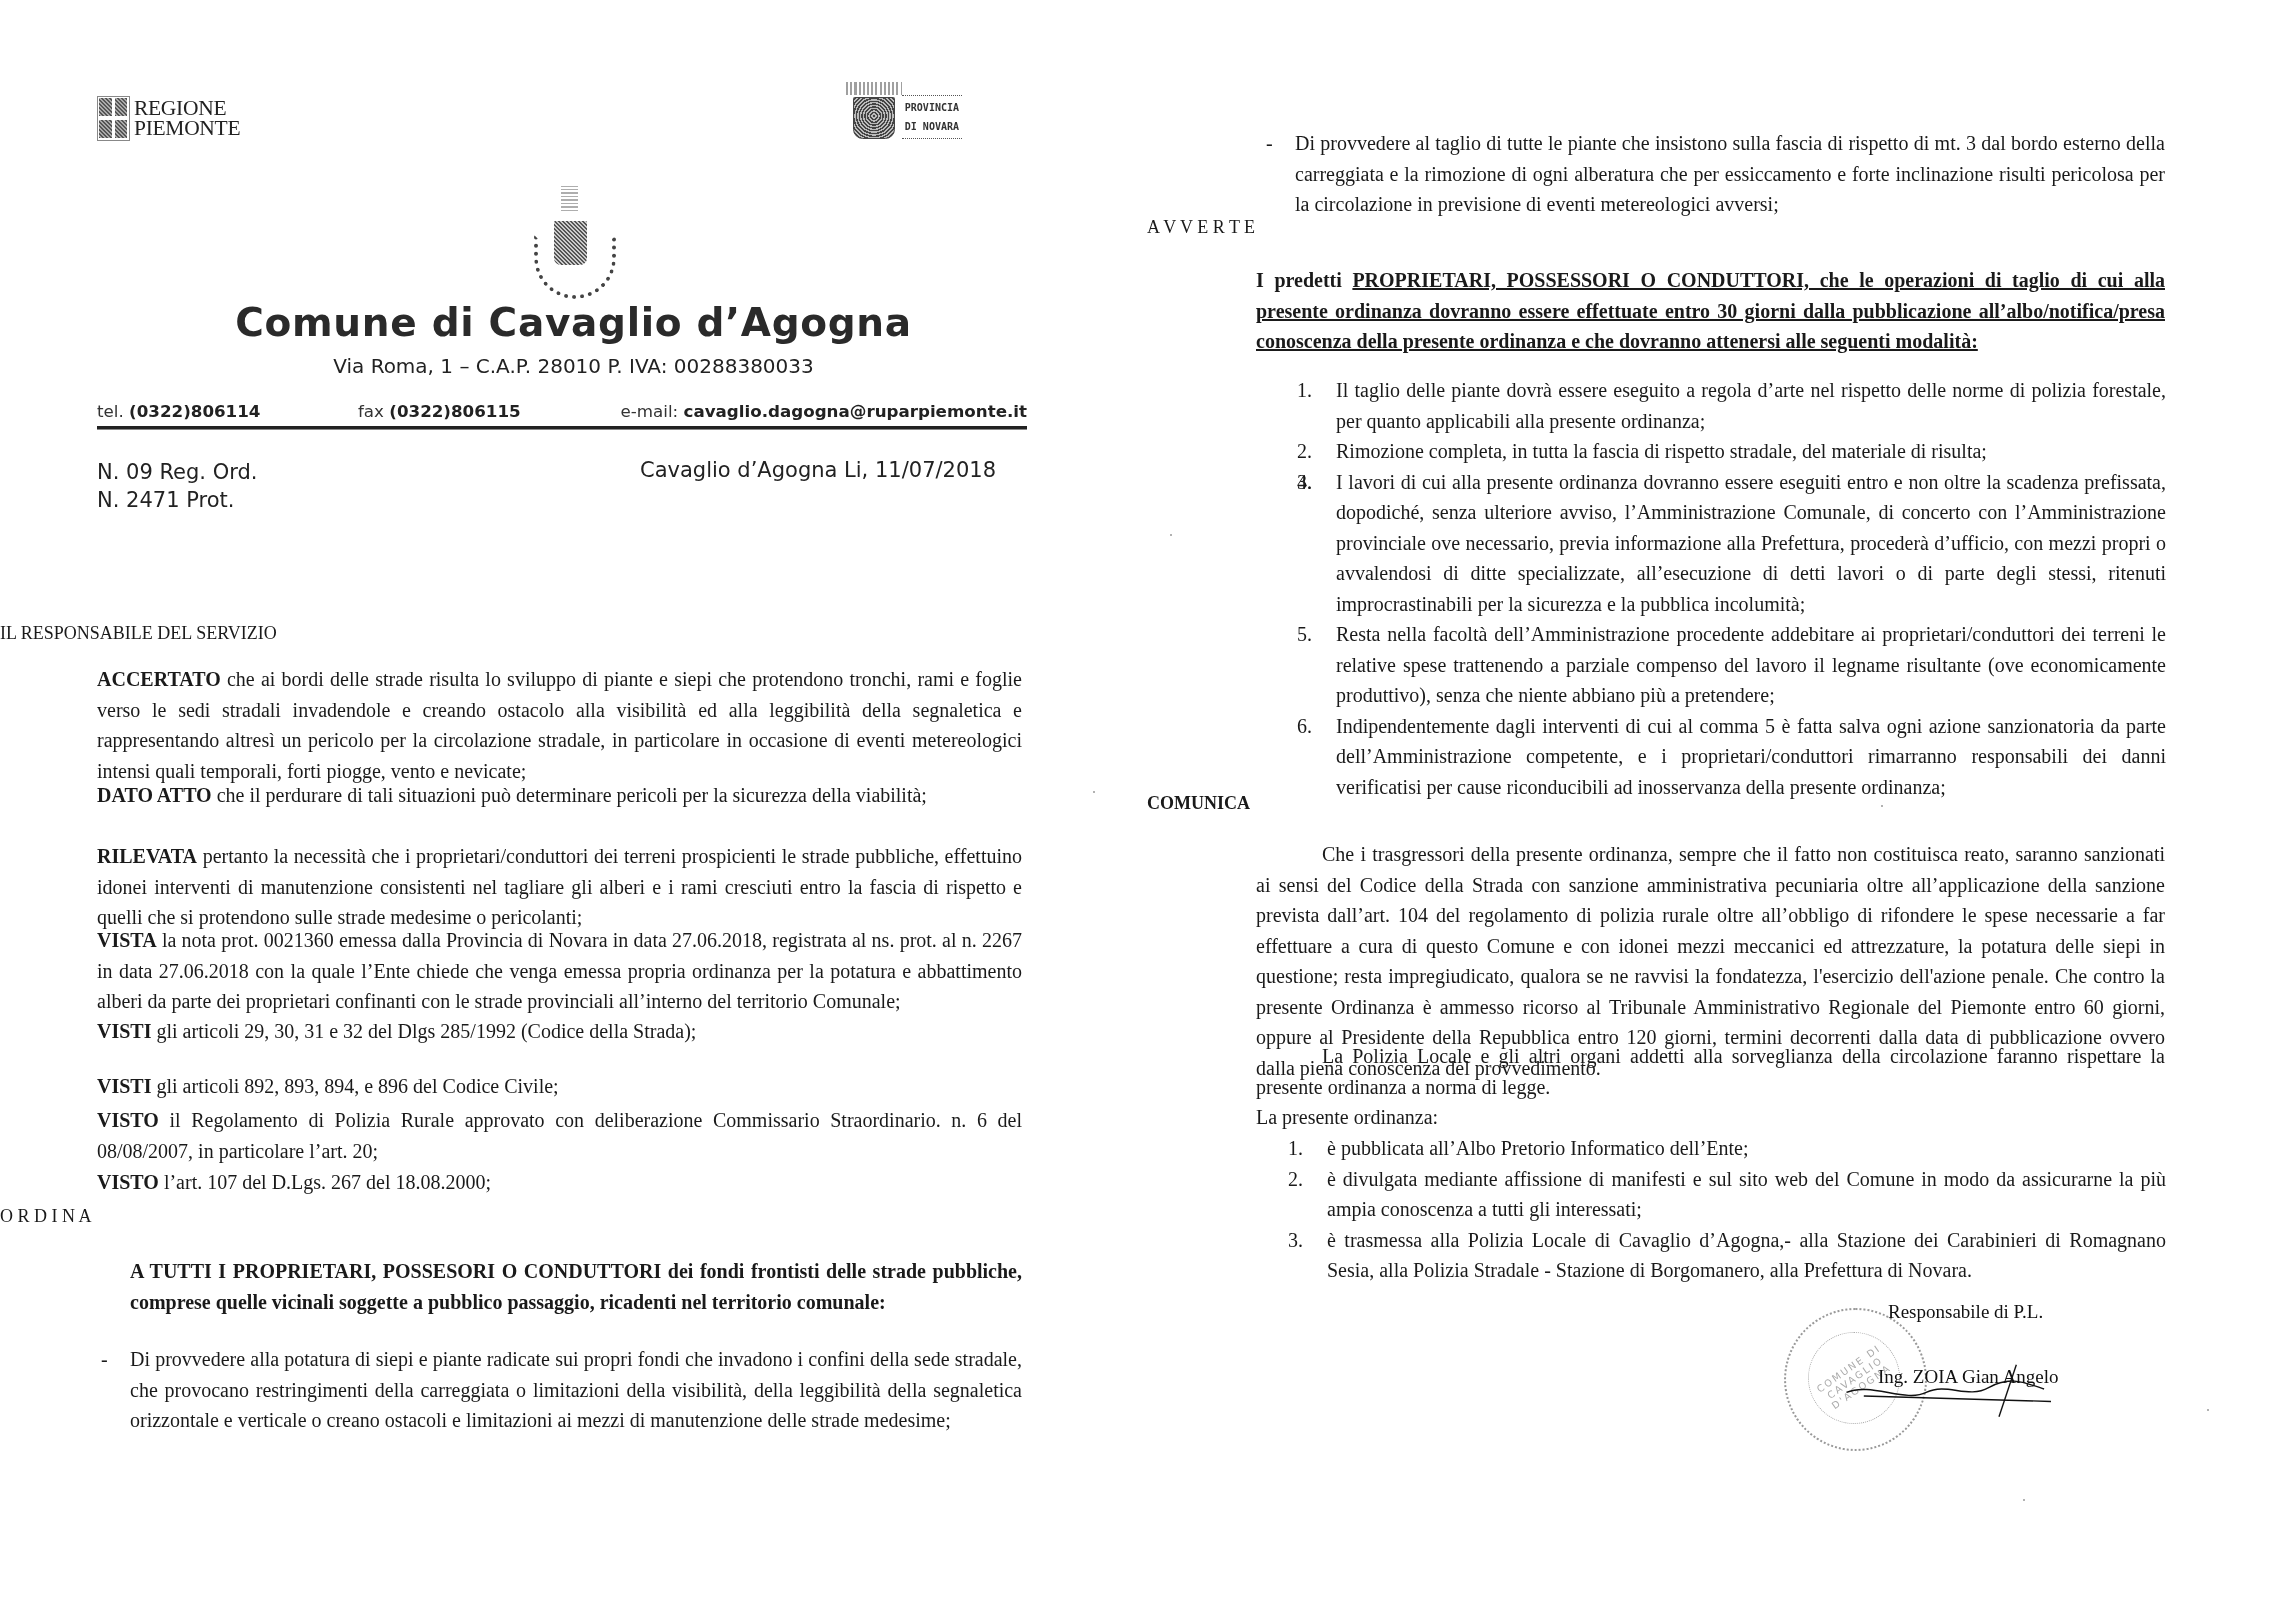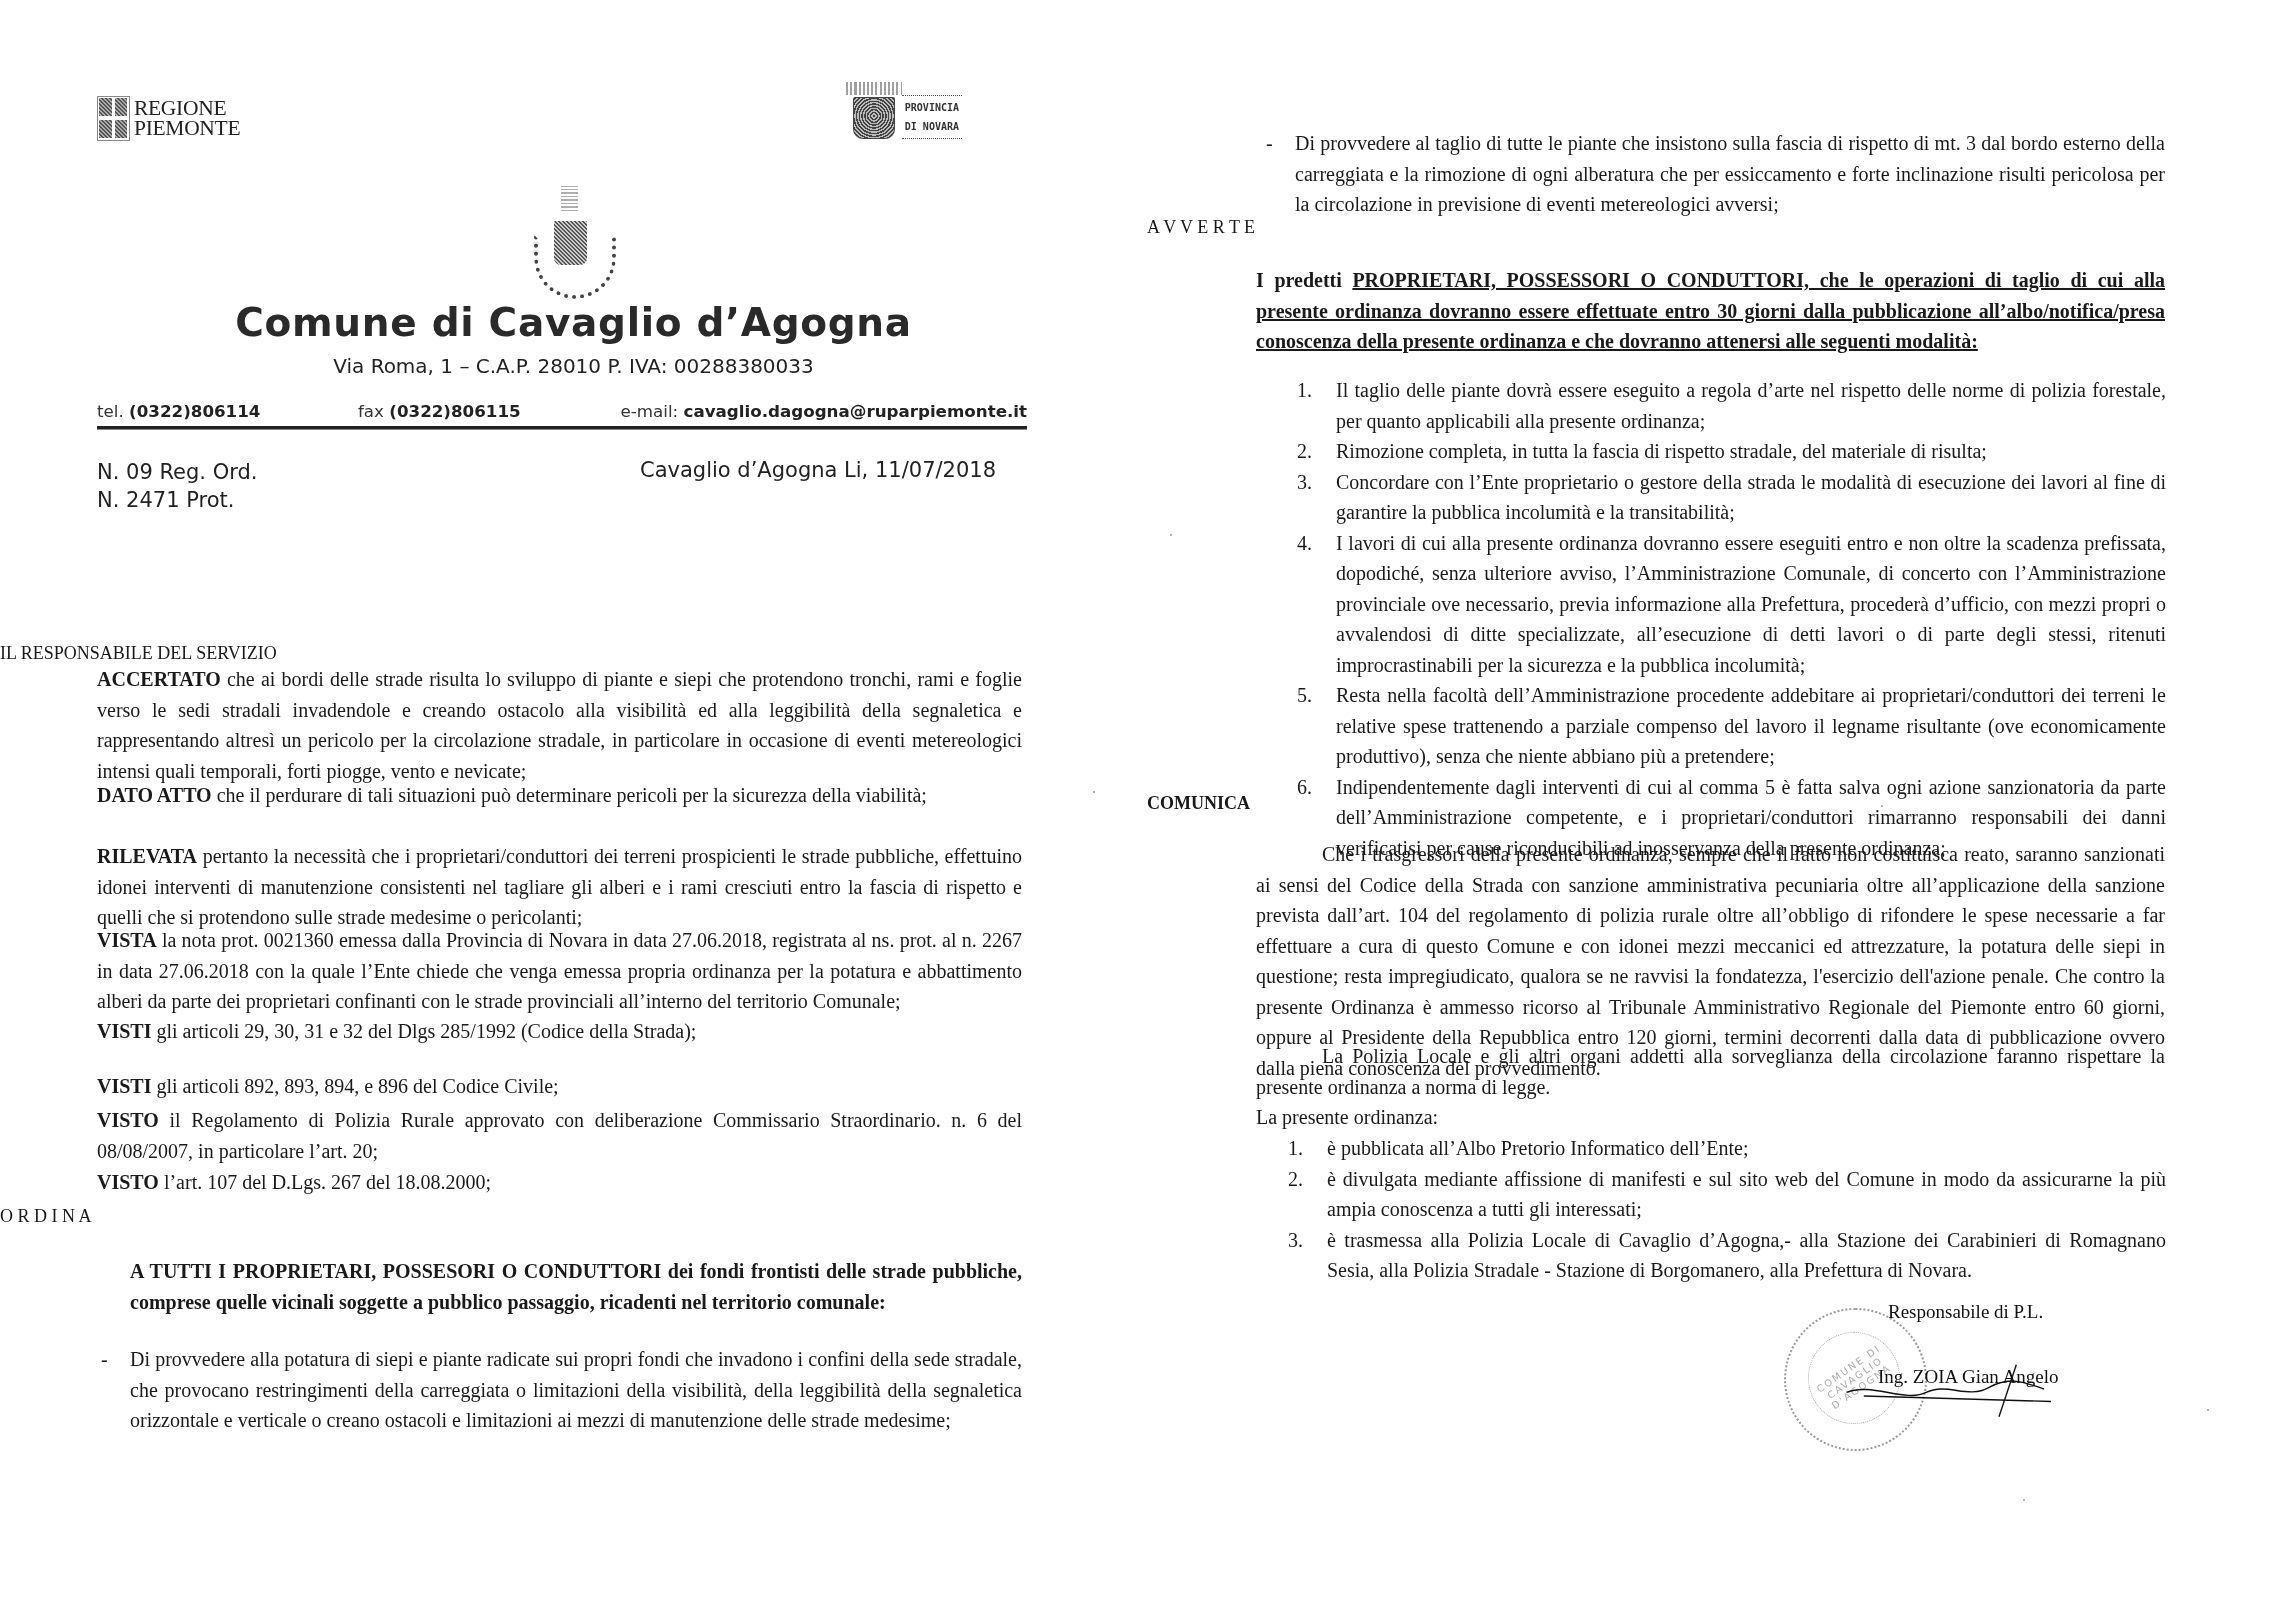--- a/index.html
+++ b/index.html
@@ -106,21 +106,21 @@
     <span style="right:0;"><span class="lbl" style="position:static">e-mail:</span> <span class="val" style="position:static">cavaglio.dagogna@ruparpiemonte.it</span></span>
   </div>
   <div class="abs header-rule"></div>
 
   <div class="abs regnum">
     <div>N. 09  Reg. Ord.</div>
     <div>N. 2471 Prot.</div>
   </div>
   <div class="abs placedate">Cavaglio d’Agogna Li, 11/07/2018</div>
 
-  <div class="abs center-heading" style="top:640px;">IL RESPONSABILE DEL SERVIZIO</div>
+  <div class="abs center-heading" style="top:620px;">IL RESPONSABILE DEL SERVIZIO</div>
 
   <div class="abs para lp" style="top:664px;"><b>ACCERTATO</b><span> che ai bordi delle strade risulta lo sviluppo di piante e siepi che protendono tronchi, rami e foglie verso le sedi stradali  invadendole e creando ostacolo alla visibilità ed alla leggibilità della segnaletica e rappresentando altresì un pericolo per la circolazione stradale, in particolare in occasione di eventi metereologici intensi quali temporali, forti piogge, vento e nevicate;</span></div>
   <div class="abs para lp" style="top:841px;"><b>RILEVATA</b><span> pertanto la necessità  che  i proprietari/conduttori  dei terreni prospicienti le strade pubbliche, effettuino idonei interventi di manutenzione consistenti nel tagliare gli alberi e i rami cresciuti entro la fascia di rispetto e quelli che si protendono sulle strade medesime o pericolanti;</span></div>
   <div class="abs para lp" style="top:780px;"><b>DATO ATTO</b><span> che il perdurare di tali situazioni può determinare pericoli  per la sicurezza della viabilità;</span></div>
   <div class="abs para lp" style="top:925px;"><b>VISTA</b><span> la nota prot. 0021360 emessa dalla Provincia di Novara in data 27.06.2018, registrata al ns. prot. al n. 2267 in data 27.06.2018 con la quale l’Ente chiede che venga emessa propria ordinanza per la potatura e abbattimento alberi da parte dei proprietari confinanti con le strade provinciali all’interno del territorio Comunale;</span></div>
   <div class="abs para lp" style="top:1016px;"><b>VISTI</b><span> gli articoli  29, 30, 31 e 32 del Dlgs 285/1992  (Codice della Strada);</span></div>
   <div class="abs para lp" style="top:1071px;"><b>VISTI</b><span> gli articoli 892, 893, 894, e 896 del Codice Civile;</span></div>
   <div class="abs para lp" style="top:1105px;"><b>VISTO</b><span> il Regolamento di Polizia Rurale approvato con deliberazione Commissario Straordinario. n. 6 del 08/08/2007, in particolare l’art. 20;</span></div>
   <div class="abs para lp" style="top:1167px;"><b>VISTO</b><span> l’art. 107 del D.Lgs. 267 del 18.08.2000;</span></div>
 
@@ -141,21 +141,21 @@
   <span>Di provvedere al taglio di tutte le piante che insistono sulla fascia di rispetto di mt. 3 dal bordo esterno della carreggiata e la rimozione di ogni alberatura che per essiccamento e forte inclinazione risulti pericolosa per la circolazione in previsione di eventi metereologici avversi;</span>
 </div>
 
 <div class="abs center-heading" style="left:1147px; width:1148px; top:214px;">A V V E R T E</div>
 
 <div class="abs para bold rp" style="top:265px;"><span>I predetti </span><span class="u">PROPRIETARI, POSSESSORI O CONDUTTORI, che le operazioni di taglio di     cui alla presente ordinanza dovranno essere effettuate entro 30 giorni dalla pubblicazione all’albo/notifica/presa conoscenza della presente ordinanza e che dovranno attenersi alle seguenti modalità:</span></div>
 
 <ul class="numlist" style="left:1297px; width:869px; top:375px;">
   <li><span class="n">1.</span><span>Il taglio delle piante dovrà essere eseguito a regola d’arte nel rispetto delle norme di polizia forestale, per quanto applicabili alla presente ordinanza;</span></li>
   <li><span class="n">2.</span><span>Rimozione completa, in tutta la fascia di rispetto stradale, del materiale di risulta;</span></li>
-  <li><span class="n">3.</span><span>Concordare con l’Ente proprietario o gestore  della strada le modalità di esecuzione dei lavori al fine di garantire la pubblica incolumità e la transitabilità;</span></li>
+  <li><span class="n">3.</span></li>
   <li><span class="n">4.</span><span>I lavori di cui alla presente ordinanza dovranno essere eseguiti entro e non oltre la scadenza prefissata, dopodiché, senza ulteriore avviso, l’Amministrazione Comunale, di concerto con l’Amministrazione  provinciale ove necessario, previa informazione alla Prefettura, procederà d’ufficio, con mezzi propri o avvalendosi di ditte specializzate, all’esecuzione di detti lavori o di parte degli stessi, ritenuti improcrastinabili per la sicurezza e la pubblica incolumità;</span></li>
   <li><span class="n">5.</span><span>Resta nella facoltà dell’Amministrazione procedente   addebitare ai proprietari/conduttori dei terreni le relative spese trattenendo a parziale compenso del lavoro il legname risultante (ove economicamente produttivo), senza che niente abbiano più a pretendere;</span></li>
   <li><span class="n">6.</span><span>Indipendentemente dagli interventi di cui al comma 5 è fatta salva ogni  azione sanzionatoria da parte dell’Amministrazione competente, e i proprietari/conduttori rimarranno responsabili dei danni verificatisi per cause riconducibili ad inosservanza della presente ordinanza;</span></li>
 </ul>
 
 <div class="abs center-heading bold" style="left:1147px; width:1148px; top:790px;">COMUNICA</div>
 
 <div class="abs para rp" style="top:839px; text-indent:66px;">Che i trasgressori della presente ordinanza, sempre che il fatto non costituisca reato, saranno sanzionati ai sensi del Codice della Strada con sanzione amministrativa pecuniaria oltre all’applicazione della sanzione prevista dall’art. 104 del regolamento di polizia rurale oltre all’obbligo di rifondere le spese necessarie a far effettuare a cura di questo Comune e con idonei mezzi meccanici ed attrezzature, la potatura delle siepi in questione; resta impregiudicato, qualora se ne ravvisi la fondatezza, l'esercizio dell'azione penale. Che contro la presente Ordinanza è ammesso ricorso al Tribunale Amministrativo Regionale del Piemonte entro 60 giorni, oppure al Presidente della Repubblica entro 120 giorni, termini decorrenti dalla data di pubblicazione ovvero dalla piena conoscenza del provvedimento.</div>
 <div class="abs para rp" style="top:1041px; text-indent:66px;">La Polizia Locale e gli altri organi addetti alla sorveglianza della circolazione faranno rispettare la presente ordinanza a norma di legge.</div>
 

